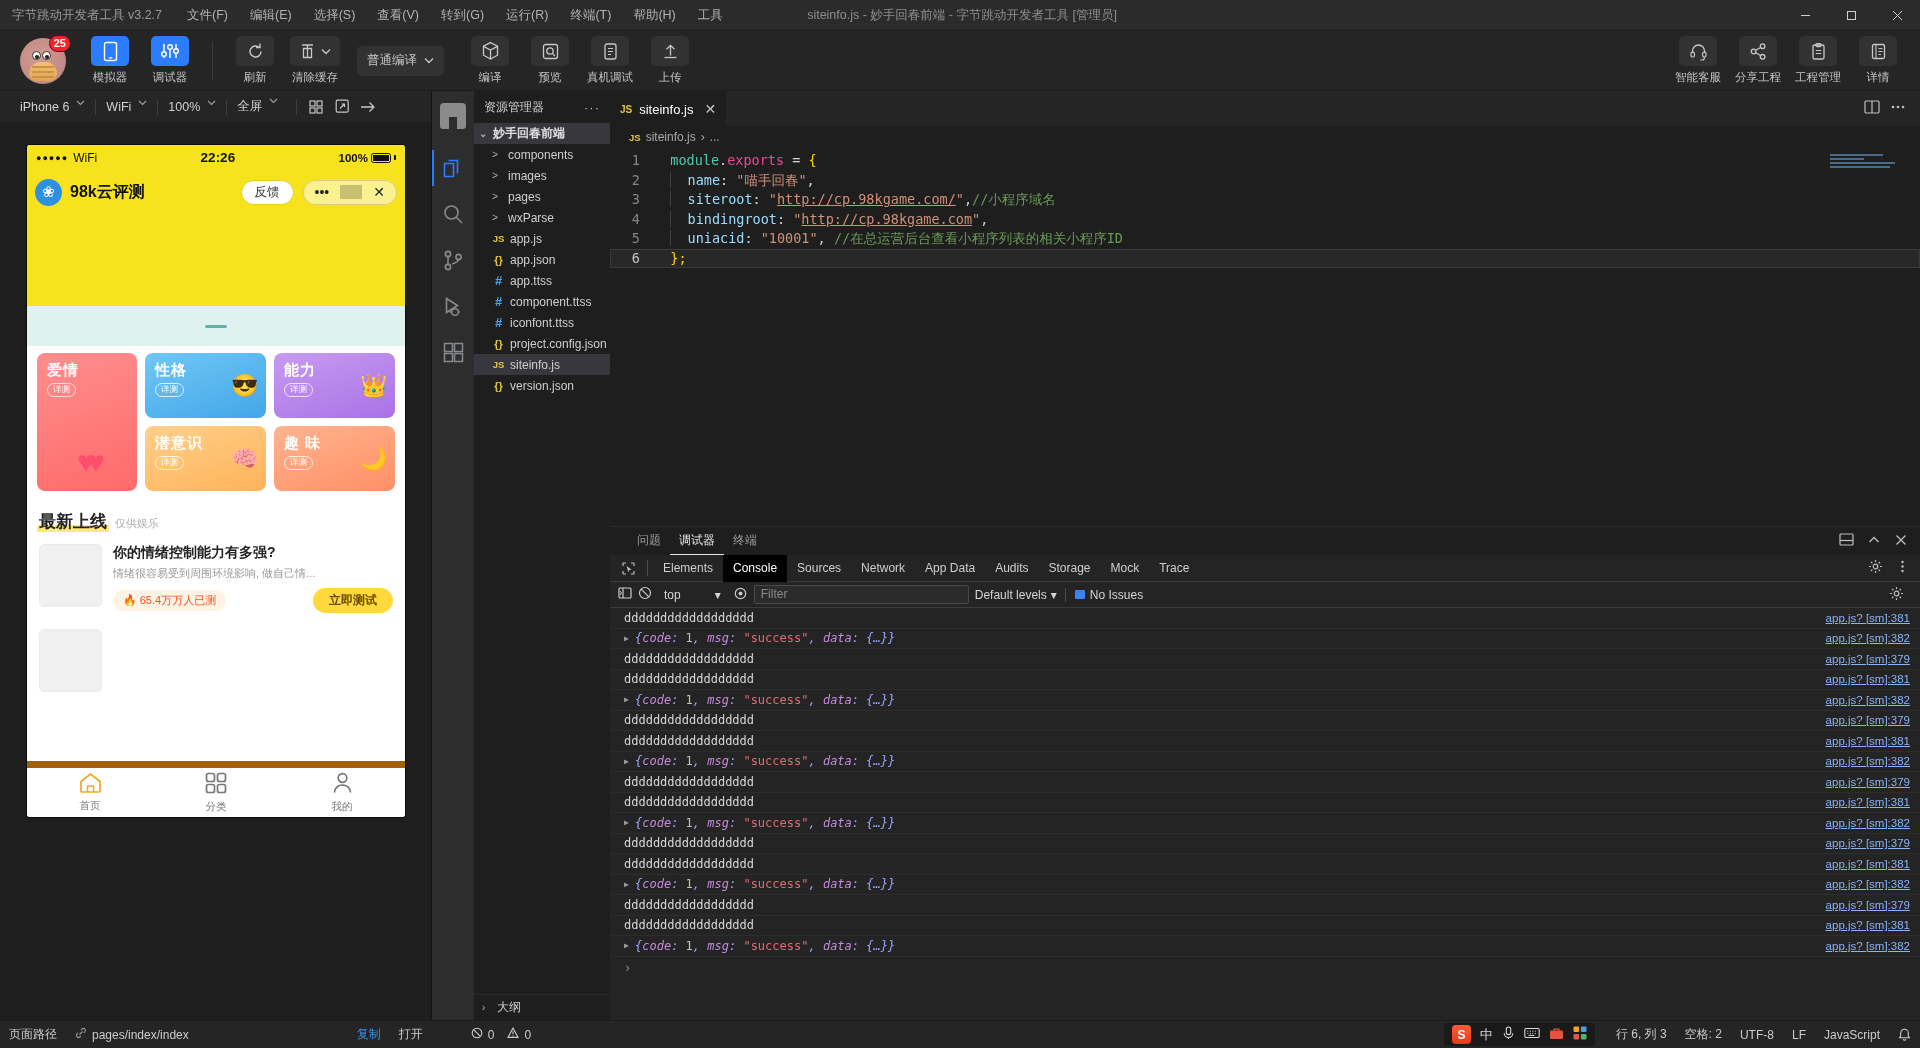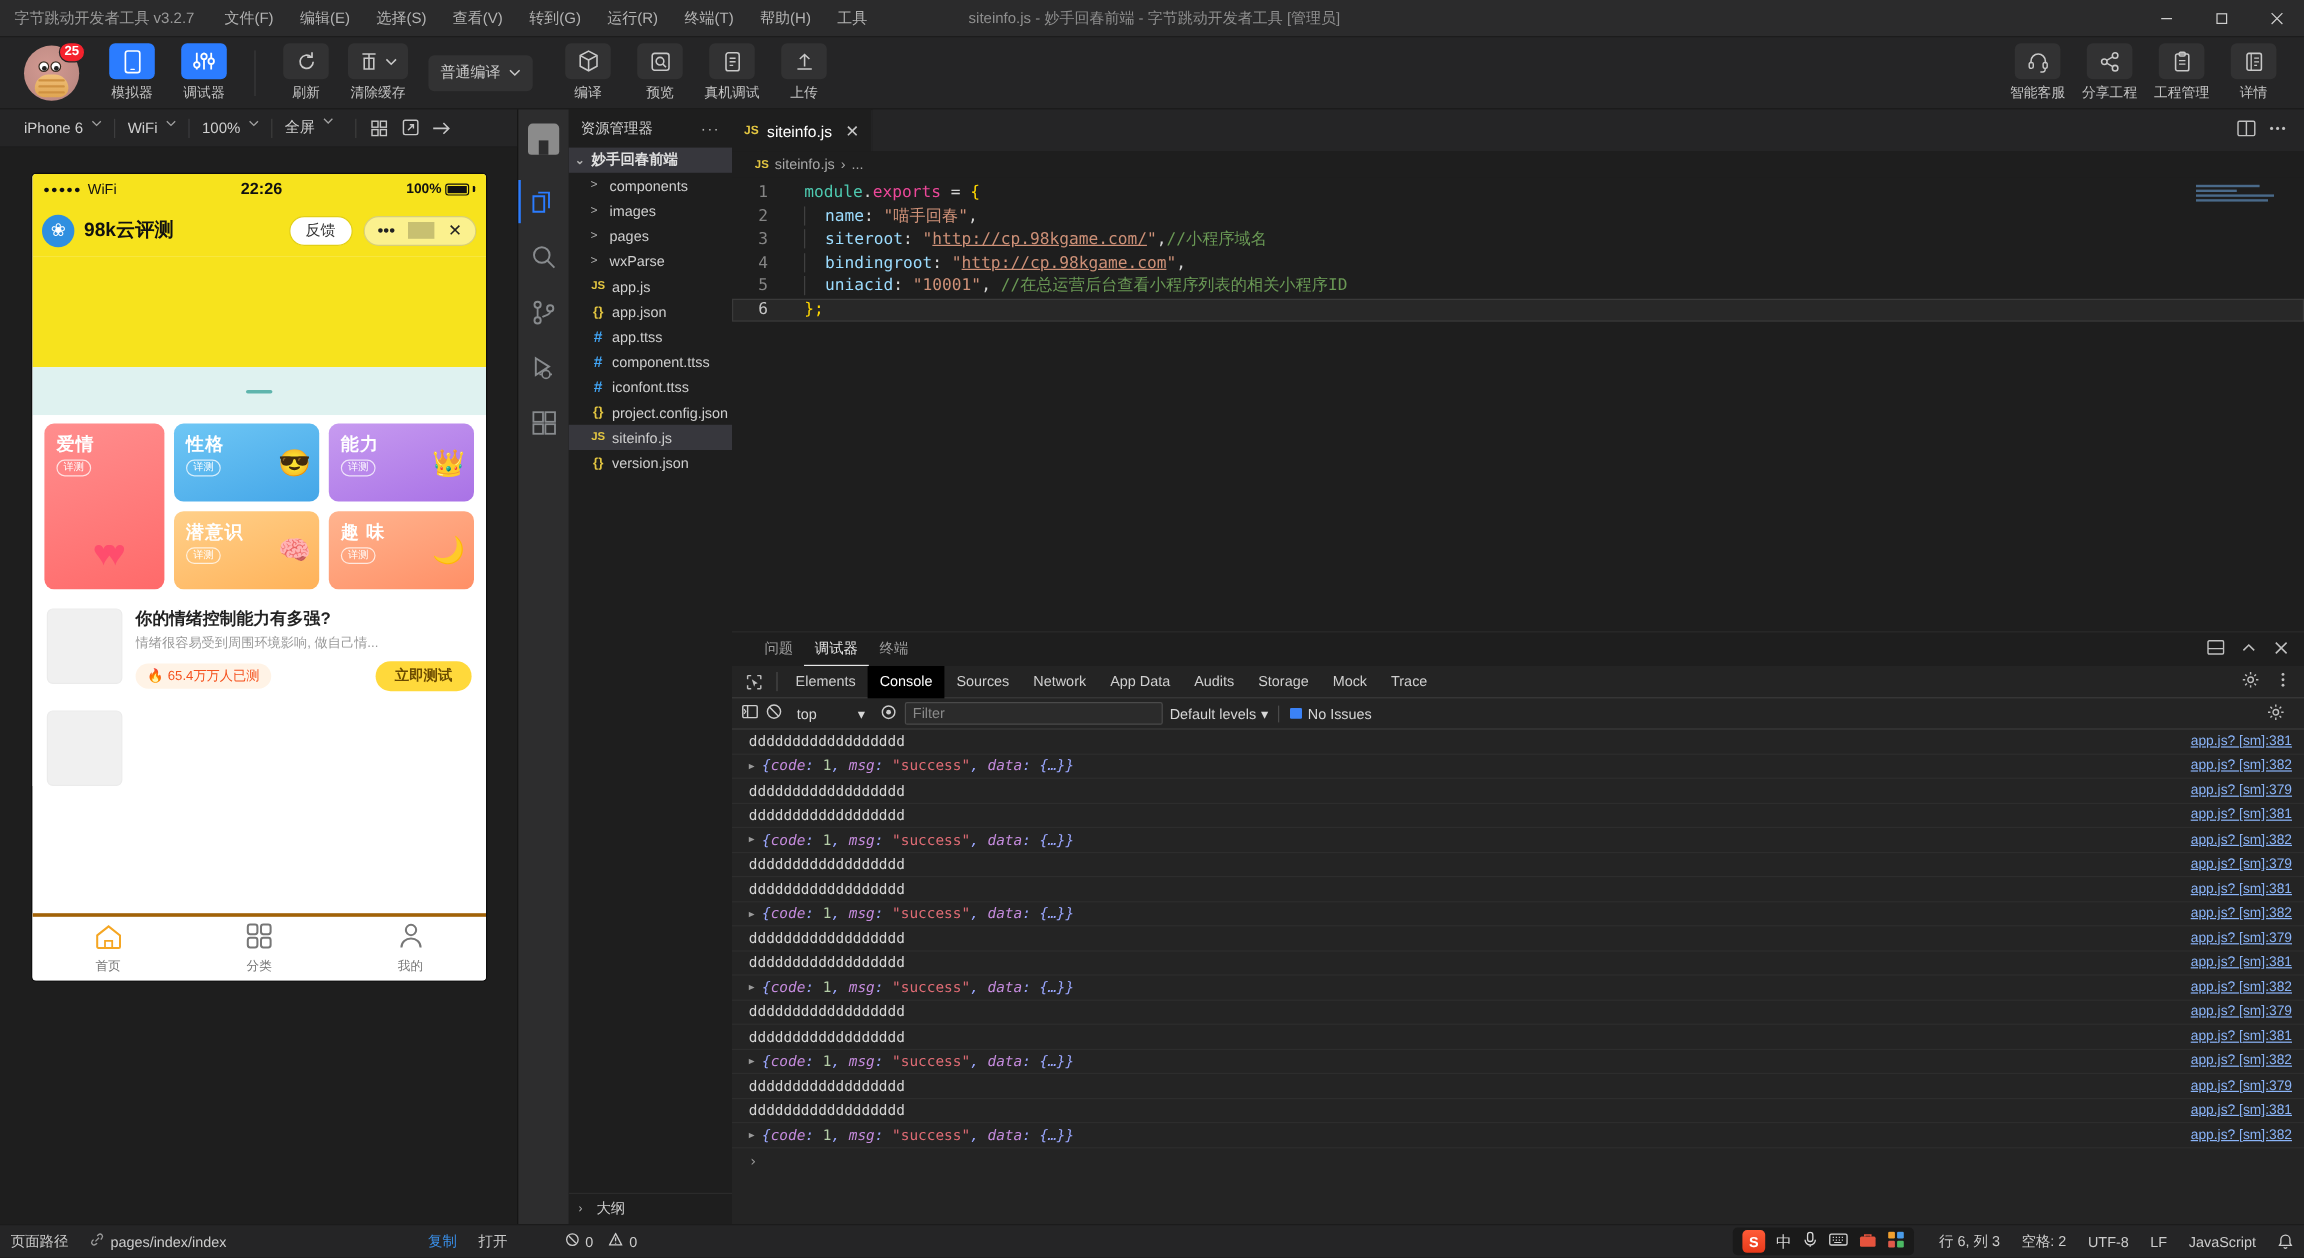--- a/index.html
+++ b/index.html
@@ -153,21 +153,21 @@
   .thumb { width:63px; height:63px; border-radius:5px; background:#f0f0f0; border:1px solid #ebebeb; flex:0 0 63px;}
   .pbody { flex:1 1 auto; min-width:0; }
   .ptitle { font-size:14px; color:#222; font-weight:bold; }
   .pdesc { font-size:11px; color:#999; margin-top:4px; line-height:1.4;
            overflow:hidden; text-overflow:ellipsis; white-space:nowrap; }
   .prow { display:flex; align-items:center; margin-top:7px; }
   .pcount { background:#fff3e6; color:#f5511e; font-size:11px; padding:3px 10px; border-radius:11px; }
   .pbtn { margin-left:auto; background:#ffd93b; color:#6b4b00; font-size:12px;
           padding:4px 16px; border-radius:14px; font-weight:bold; }
   .tabbar {
-    margin-top:auto; height:56px; background:#fff; border-top:3px solid #a16207;
+    margin-top:auto; height:56px; background:#fff; border-top:7px solid #a16207;
     display:flex; align-items:center;
   }
   .tab-i { flex:1 1 0; display:flex; flex-direction:column; align-items:center; gap:3px; }
   .tab-i .g { font-size:21px; color:#777; line-height:1; }
   .tab-i.on .g { color:#f5a623; }
   .tab-i .n { font-size:10.5px; color:#777; }
 
   
   .actbar {
     width:42px; flex:0 0 42px; background:#2d2d2e; display:flex; flex-direction:column;
@@ -621,20 +621,24 @@
                 </div>
                 <div class="card sm c-peach">
                   <div class="t">趣 味</div>
                   <div class="s">详测</div>
                   <div class="emo">🌙</div>
                 </div>
               </div>
             </div>
           </div>
 
+          <div class="sec-head">
+            <div class="sec-title">最新上线</div>
+            <div class="sec-sub">仅供娱乐</div>
+          </div>
 
           <div class="post">
             <div class="thumb"></div>
             <div class="pbody">
               <div class="ptitle">你的情绪控制能力有多强?</div>
               <div class="pdesc">情绪很容易受到周围环境影响, 做自己情...</div>
               <div class="prow">
                 <div class="pcount">🔥 65.4万万人已测</div>
                 <div class="pbtn">立即测试</div>
               </div>

